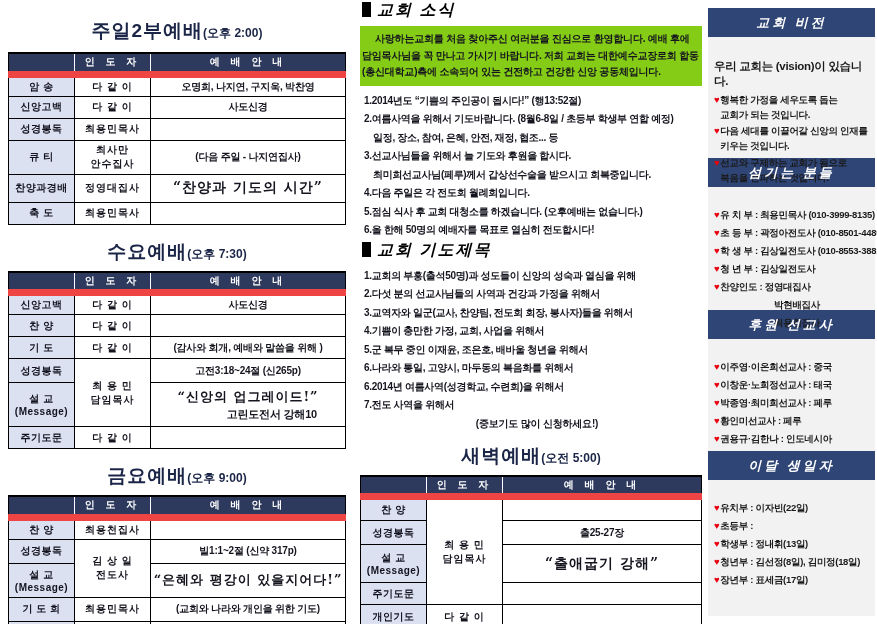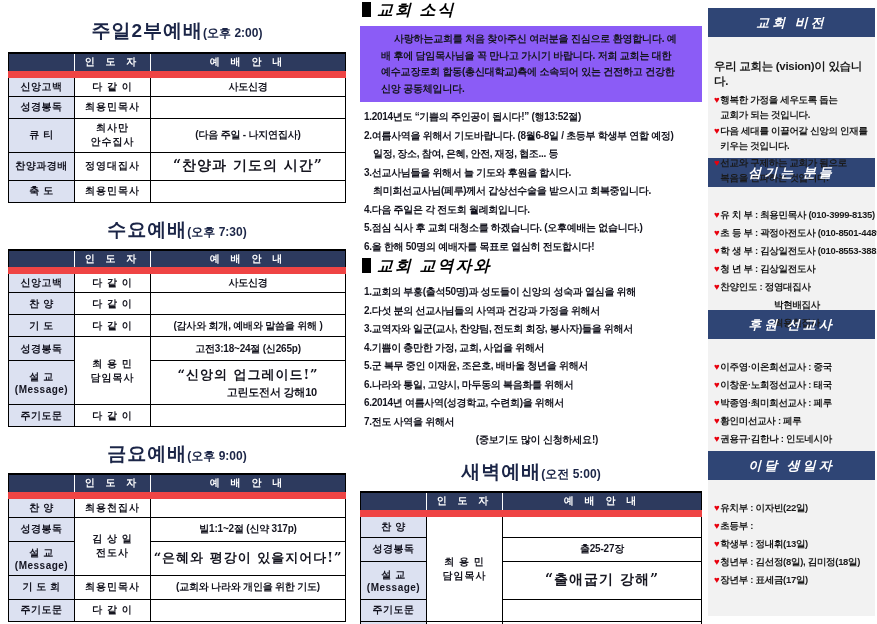--- a/index.html
+++ b/index.html
@@ -32,21 +32,21 @@
   .svc td.led { white-space:pre-line; font-weight:600; letter-spacing:1px; }
   .svc td.gid { font-weight:600; letter-spacing:-0.2px; }
   .quote { font-family:"DejaVu Serif","Liberation Serif",serif; font-weight:700; font-size:14px; letter-spacing:1px; white-space:nowrap; }
   .quote.sm { font-size:13px; }
   .sub-right { font-size:11px; font-weight:700; text-align:right; padding-right:26px; margin-top:1px; }
   tr.h22{height:22px} tr.h24{height:24px} tr.h28{height:28px} tr.h34{height:34px} tr.h38{height:38px} tr.h44{height:44px}
 
   
   .sec-head { margin:0 0 5px 2px; font-size:16px; font-weight:800; font-style:italic; letter-spacing:2px; color:#000; }
   .sec-head .bar { display:inline-block; width:9px; height:15px; background:#000; margin-right:6px; vertical-align:-2px; }
-  .intro-box { background:#8b5cf6; padding:5px 21px; font-weight:600; line-height:1.65; text-indent:13px; letter-spacing:-0.2px; }
+  .intro-box { background:#84cc16; padding:5px 2px; font-weight:600; line-height:1.65; text-indent:13px; letter-spacing:-0.2px; }
   .plist { margin:6px 0 0 4px; font-weight:600; }
   .plist .li { line-height:1.85; white-space:nowrap; letter-spacing:-0.3px; }
   .plist .cont { padding-left:9px; }
   .footnote { text-align:center; padding-left:12px; font-weight:700; margin-top:2px; letter-spacing:-0.2px; }
 
   
   .sb-head { background:#2f4575; color:#fff; height:29px; line-height:29px; text-align:center;
              font-style:italic; font-weight:700; font-size:13px; letter-spacing:3px; }
   .sb-body { padding:19px 5px 5px 6px; font-size:9.5px; font-weight:700; color:#1a1a1a; letter-spacing:-0.3px; }
   .heart { color:#e8000d; margin-right:1px; font-style:normal; }
@@ -73,20 +73,25 @@
       </colgroup>
     <thead>
         <tr>
       <th></th>
       <th>인 도 자</th>
       <th>예 배 안 내</th>
     </tr>
       </thead>
     <tbody>
       <tr class="h22">
+          <td class="lab">암      송</td>
+          <td class="led">다 같 이</td>
+          <td class="gid">오명희, 나지연, 구지욱, 박찬영</td>
+        </tr>
+      <tr class="h22">
           <td class="lab">신앙고백</td>
           <td class="led">다 같 이</td>
           <td class="gid">사도신경</td>
         </tr>
       <tr class="h22">
           <td class="lab">성경봉독</td>
           <td class="led">최용민목사</td>
           <td class="gid"></td>
         </tr>
       <tr class="h34">
@@ -220,21 +225,21 @@
     <div class="li">2.여름사역을 위해서 기도바랍니다. (8월6-8일 / 초등부 학생부 연합 예정)</div>
     <div class="li cont">일정, 장소, 참여, 은혜, 안전, 재정, 협조... 등</div>
     <div class="li">3.선교사님들을 위해서 늘 기도와 후원을 합시다.</div>
     <div class="li cont">최미희선교사님(페루)께서 갑상선수술을 받으시고 회복중입니다.</div>
     <div class="li">4.다음 주일은 각 전도회 월례회입니다.</div>
     <div class="li">5.점심 식사 후 교회 대청소를 하겠습니다. (오후예배는 없습니다.)</div>
     <div class="li">6.올 한해 50명의 예배자를 목표로 열심히 전도합시다!</div>
   </div>
 
   <div class="sec-head mt14">
-    <span class="bar"></span><span>교회 교역자와</span>
+    <span class="bar"></span><span>교회 기도제목</span>
   </div>
   <div class="plist">
     <div class="li">1.교회의 부흥(출석50명)과 성도들이 신앙의 성숙과 열심을 위해</div>
     <div class="li">2.다섯 분의 선교사님들의 사역과 건강과 가정을 위해서</div>
     <div class="li">3.교역자와 일군(교사, 찬양팀, 전도회 회장, 봉사자)들을 위해서</div>
     <div class="li">4.기쁨이 충만한 가정, 교회, 사업을 위해서</div>
     <div class="li">5.군 복무 중인 이재윤, 조은호, 배바울 청년을 위해서</div>
     <div class="li">6.나라와 통일, 고양시, 마두동의 복음화를 위해서</div>
     <div class="li">6.2014년 여름사역(성경학교, 수련회)을 위해서</div>
     <div class="li">7.전도 사역을 위해서</div>

